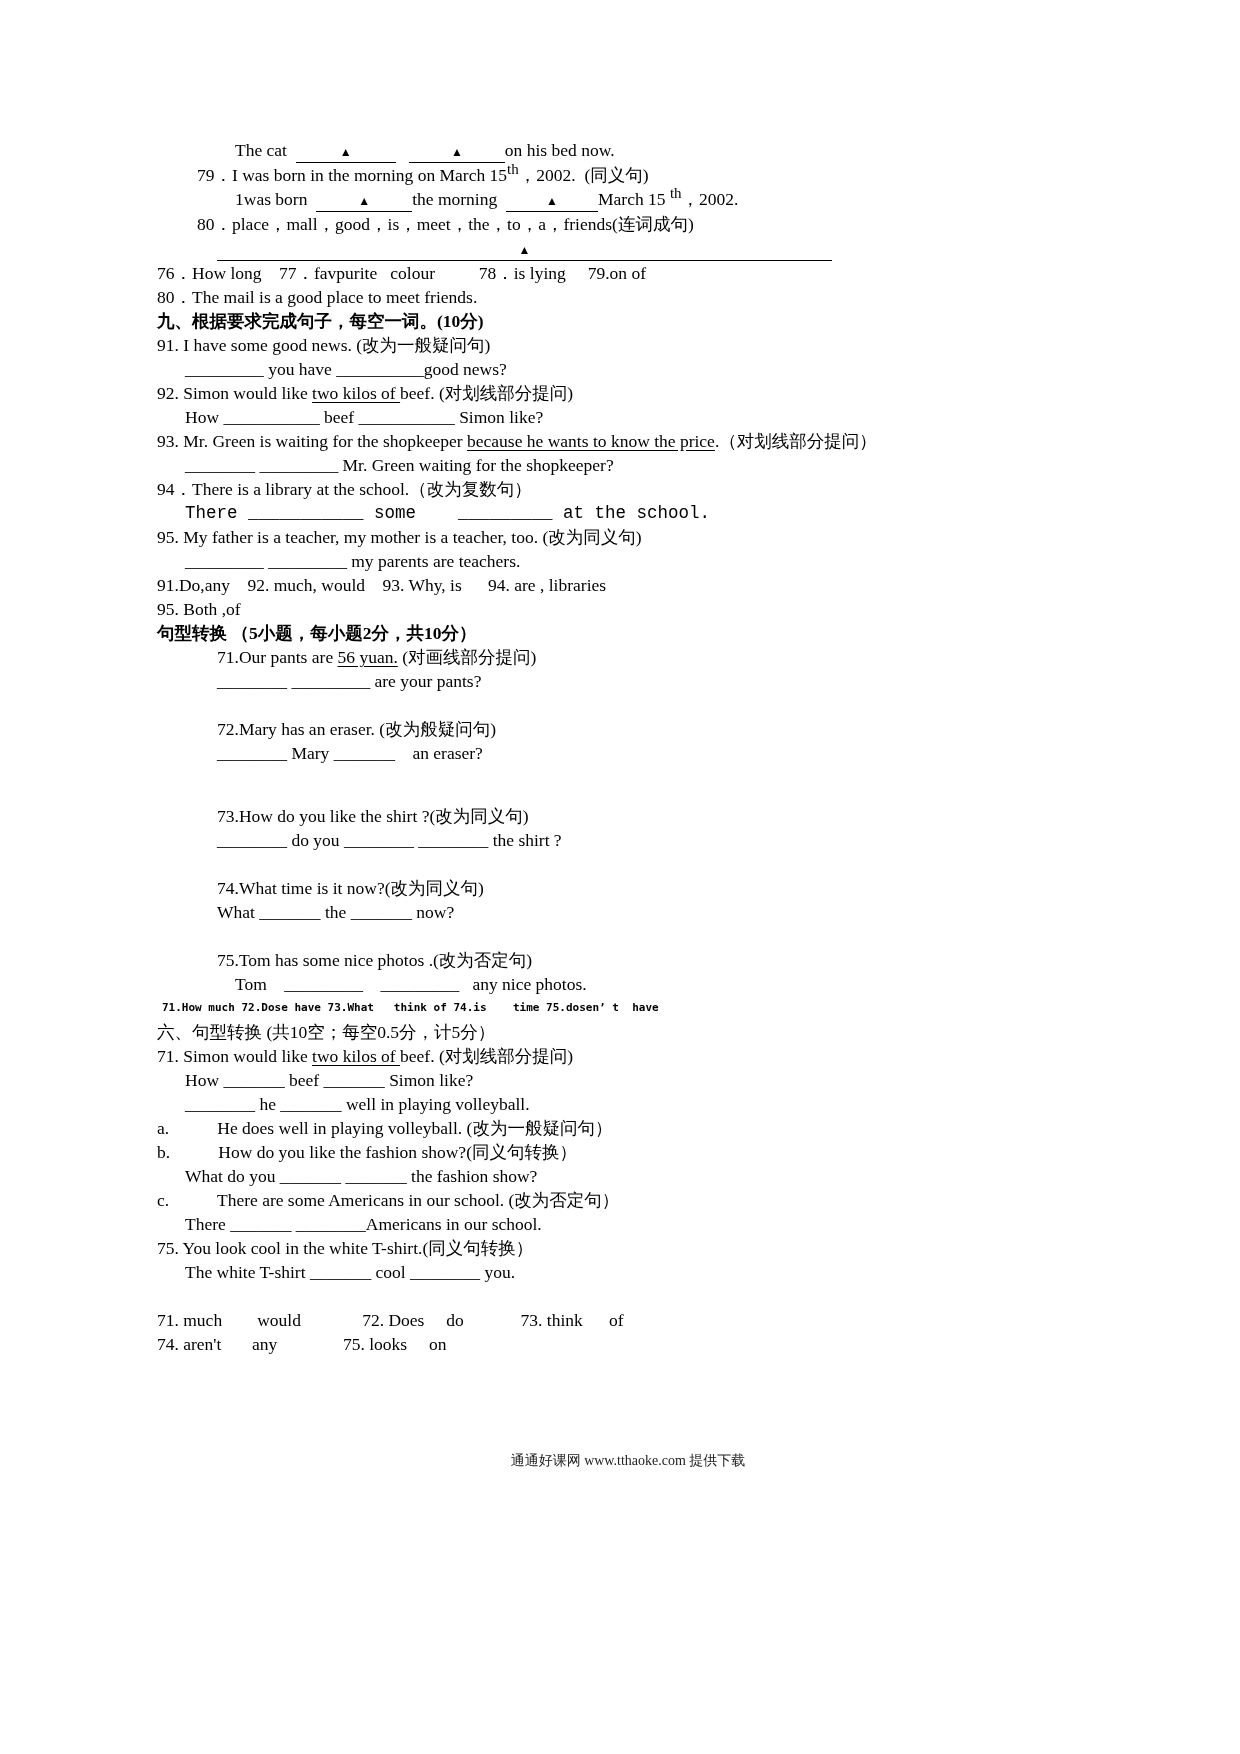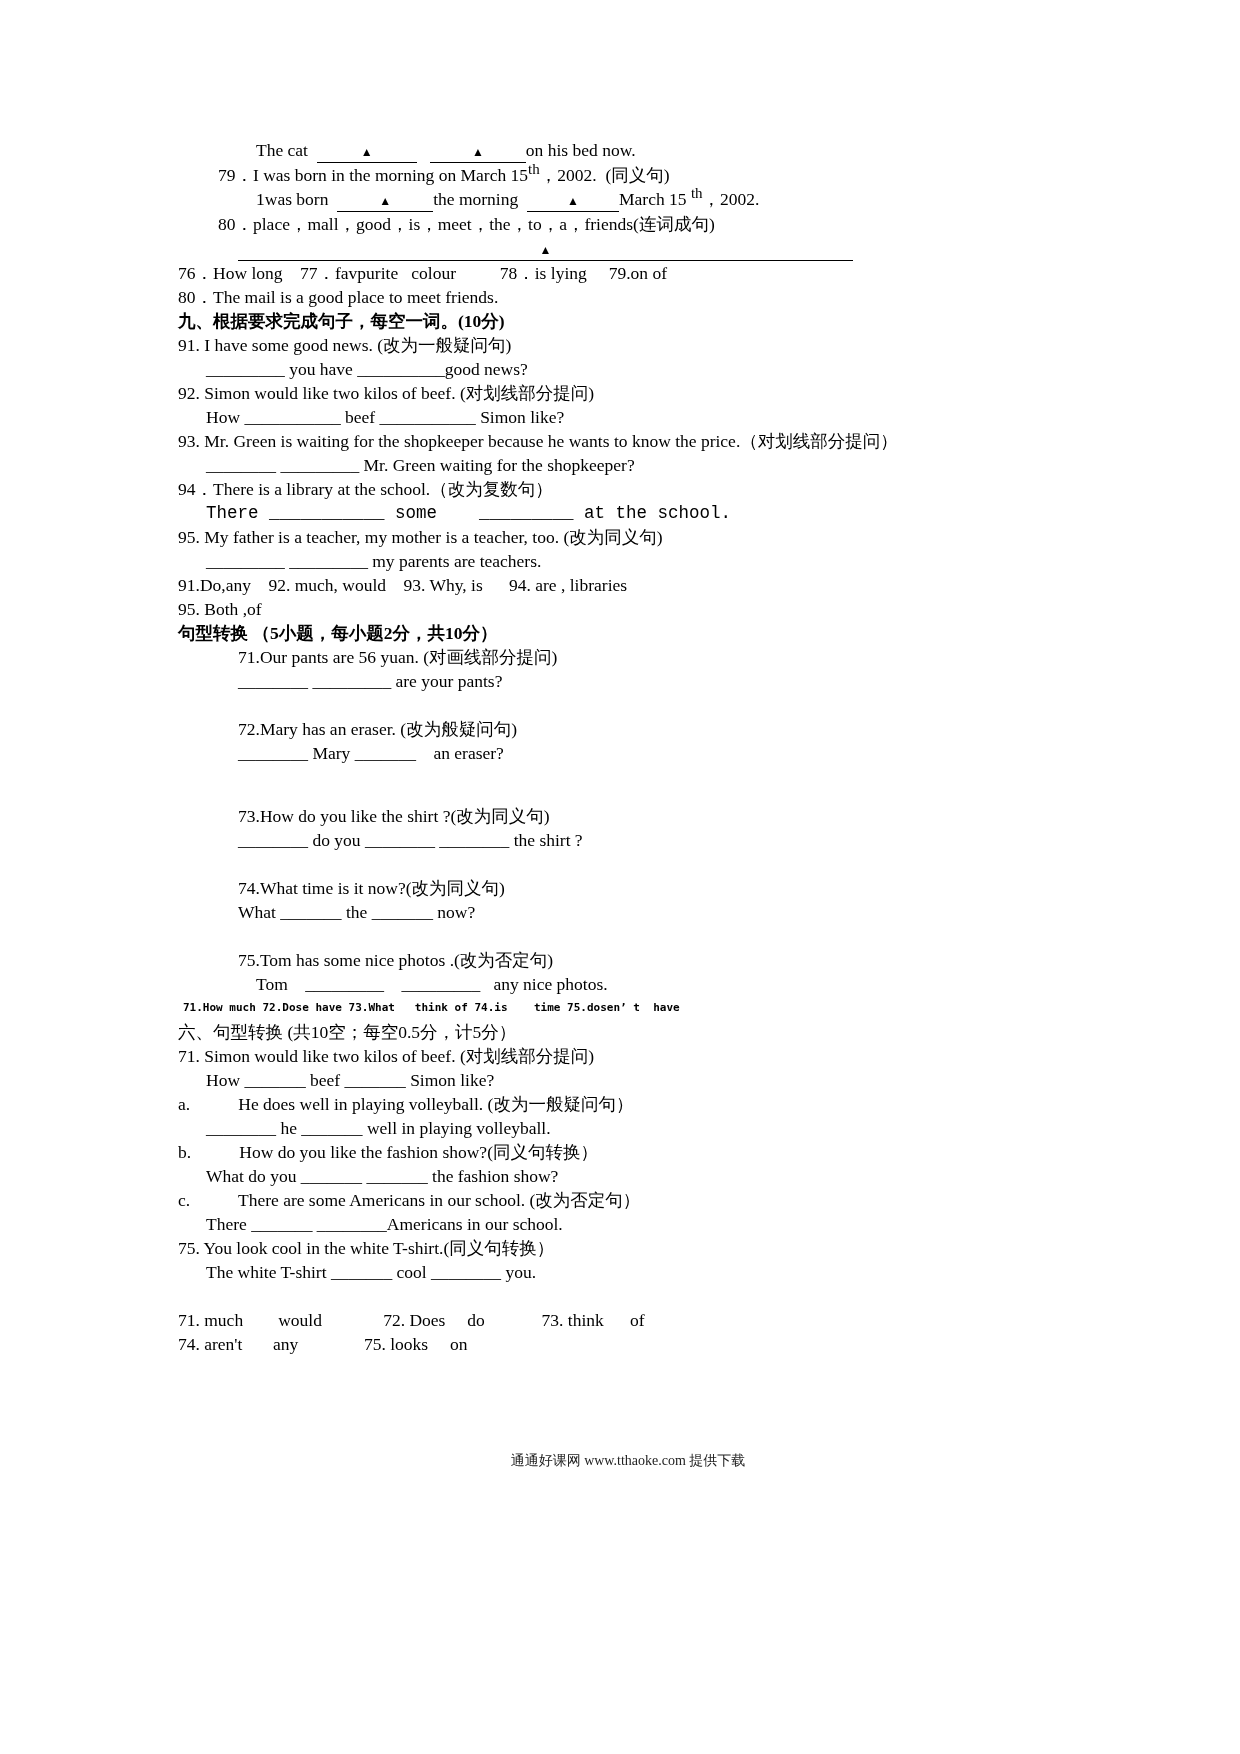--- a/index.html
+++ b/index.html
@@ -1,31 +1,31 @@
 <!DOCTYPE html>
 <html><head>
 <meta charset="utf-8">
 <style>
   html,body{margin:0;padding:0;}
   body{
     width:1240px;height:1754px;background:#ffffff;color:#000;
     font-family:"Liberation Serif","DejaVu Serif",serif;
     position:relative;overflow:hidden;
   }
-  .doc{position:absolute;top:138px;left:178px;width:950px;}
+  .doc{position:absolute;top:138px;left:157px;width:950px;}
   .line{
     white-space:pre-wrap;
     font-size:17.5px;line-height:24px;min-height:24px;
   }
   .line.bold{font-weight:bold;}
   .line.mono{
     font-family:"DejaVu Sans Mono","Liberation Mono",monospace;
     font-size:11px;font-weight:bold;letter-spacing:0;
   }
-  .u{text-underline-offset:3px;}
+  .u{text-decoration:underline;text-underline-offset:3px;}
   sup{font-size:15px;line-height:0;}
   .tri-blank{
     display:inline-block;
     border-bottom:1px solid #000;
     text-align:center;
     font-size:12px;line-height:15px;height:17px;
     vertical-align:baseline;
   }
   .footer{
     position:absolute;top:1452px;left:8px;width:100%;
@@ -69,22 +69,22 @@
       <div class="line">&nbsp;</div>
       <div class="line" style="padding-left: 60px;"><span>74.What time is it now?(改为同义句)</span></div>
       <div class="line" style="padding-left: 60px;"><span>What _______ the _______ now?</span></div>
       <div class="line">&nbsp;</div>
       <div class="line" style="padding-left: 60px;"><span>75.Tom has some nice photos .(改为否定句)</span></div>
       <div class="line" style="padding-left: 78px;"><span>Tom    _________    _________   any nice photos.</span></div>
       <div class="line mono" style="padding-left: 5px;"><span>71.How much 72.Dose have 73.What   think of 74.is    time 75.dosen’ t  have</span></div>
       <div class="line"><span>六、句型转换 (共10空；每空0.5分，计5分）</span></div>
       <div class="line"><span>71. Simon would like </span><span class="u">two kilos of </span><span>beef. (对划线部分提问)</span></div>
       <div class="line" style="padding-left: 28px;"><span>How _______ beef _______ Simon like?</span></div>
+      <div class="line" style="padding-left: 28px;"><span>________ he _______ well in playing volleyball.</span></div>
       <div class="line"><span>a.           He does well in playing volleyball. (改为一般疑问句）</span></div>
-      <div class="line" style="padding-left: 28px;"><span>________ he _______ well in playing volleyball.</span></div>
       <div class="line"><span>b.           How do you like the fashion show?(同义句转换）</span></div>
       <div class="line" style="padding-left: 28px;"><span>What do you _______ _______ the fashion show?</span></div>
       <div class="line"><span>c.           There are some Americans in our school. (改为否定句）</span></div>
       <div class="line" style="padding-left: 28px;"><span>There _______ ________Americans in our school.</span></div>
       <div class="line"><span>75. You look cool in the white T-shirt.(同义句转换）</span></div>
       <div class="line" style="padding-left: 28px;"><span>The white T-shirt _______ cool ________ you.</span></div>
       <div class="line">&nbsp;</div>
       <div class="line"><span>71. much        would              72. Does     do             73. think      of</span></div>
       <div class="line"><span>74. aren't       any               75. looks     on</span></div>
     </div>

